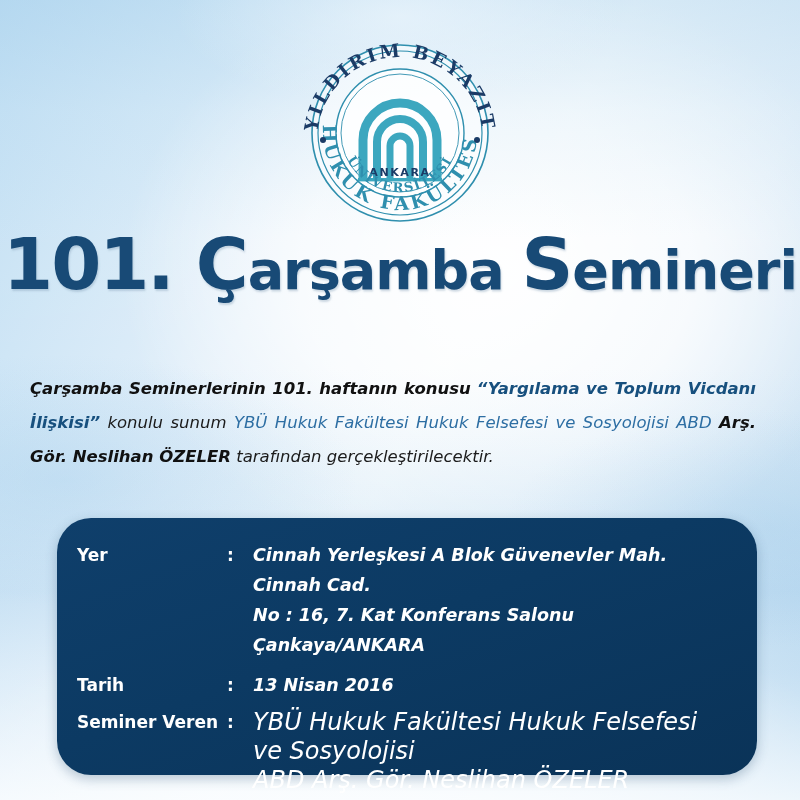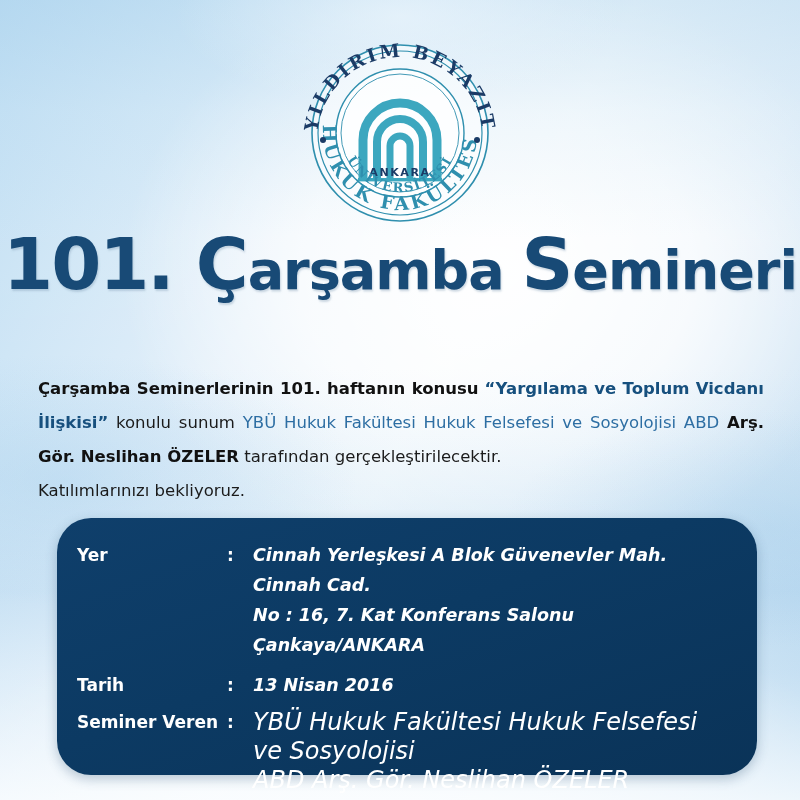--- a/index.html
+++ b/index.html
@@ -91,28 +91,29 @@
   #title .small {
     font-size: 54px;
     line-height: 1;
     letter-spacing: -1px;
   }
 
   
   #paragraph {
     position: absolute;
     top: 372px;
-    left: 38px;
+    left: 30px;
     width: 726px;
     z-index: 4;
     text-align: justify;
     font-family: "DejaVu Sans", sans-serif;
     font-size: 16.5px;
     line-height: 34px;
     color: #1b1b1b;
+    font-style: italic;
   }
   #paragraph .b-blue { color: #17507e; font-weight: bold; }
   #paragraph .blue   { color: #2d6ea3; font-weight: normal; }
   #paragraph .b-dark { color: #111111; font-weight: bold; }
   #paragraph .dark   { color: #1b1b1b; font-weight: normal; }
   #paragraph p { margin: 0; }
   #paragraph .last { text-align: left; }
 
   
   #info-box {
@@ -207,21 +208,20 @@
       <circle cx="182" cy="112" r="3" fill="#1b3b66"></circle>
     </svg>
   </div>
 
   <div id="title">
     <span class="num">101.</span><span class="num">&nbsp;</span><span class="big">Ç</span><span class="small">arşamba</span><span class="small">&nbsp;</span><span class="big">S</span><span class="small">emineri</span>
   </div>
 
   <div id="paragraph">
     <p><span class="b-dark">Çarşamba Seminerlerinin 101. haftanın konusu</span> <span class="b-blue">“Yargılama ve Toplum Vicdanı İlişkisi”</span> <span class="dark">konulu sunum</span> <span class="blue">YBÜ Hukuk Fakültesi Hukuk Felsefesi ve Sosyolojisi ABD</span> <span class="b-dark">Arş. Gör. Neslihan ÖZELER</span> <span class="dark">tarafından gerçekleştirilecektir.</span></p>
-    <p class="last"><span class="dark">Katılımlarınızı bekliyoruz.</span></p>
   </div>
 
   <div id="info-box">
     <table id="info-table">
       <tbody>
         <tr class="row-yer">
           <td class="lbl">Yer</td>
           <td class="sep">:</td>
           <td class="val">
             <span>Cinnah Yerleşkesi A Blok Güvenevler Mah. Cinnah Cad.</span>

